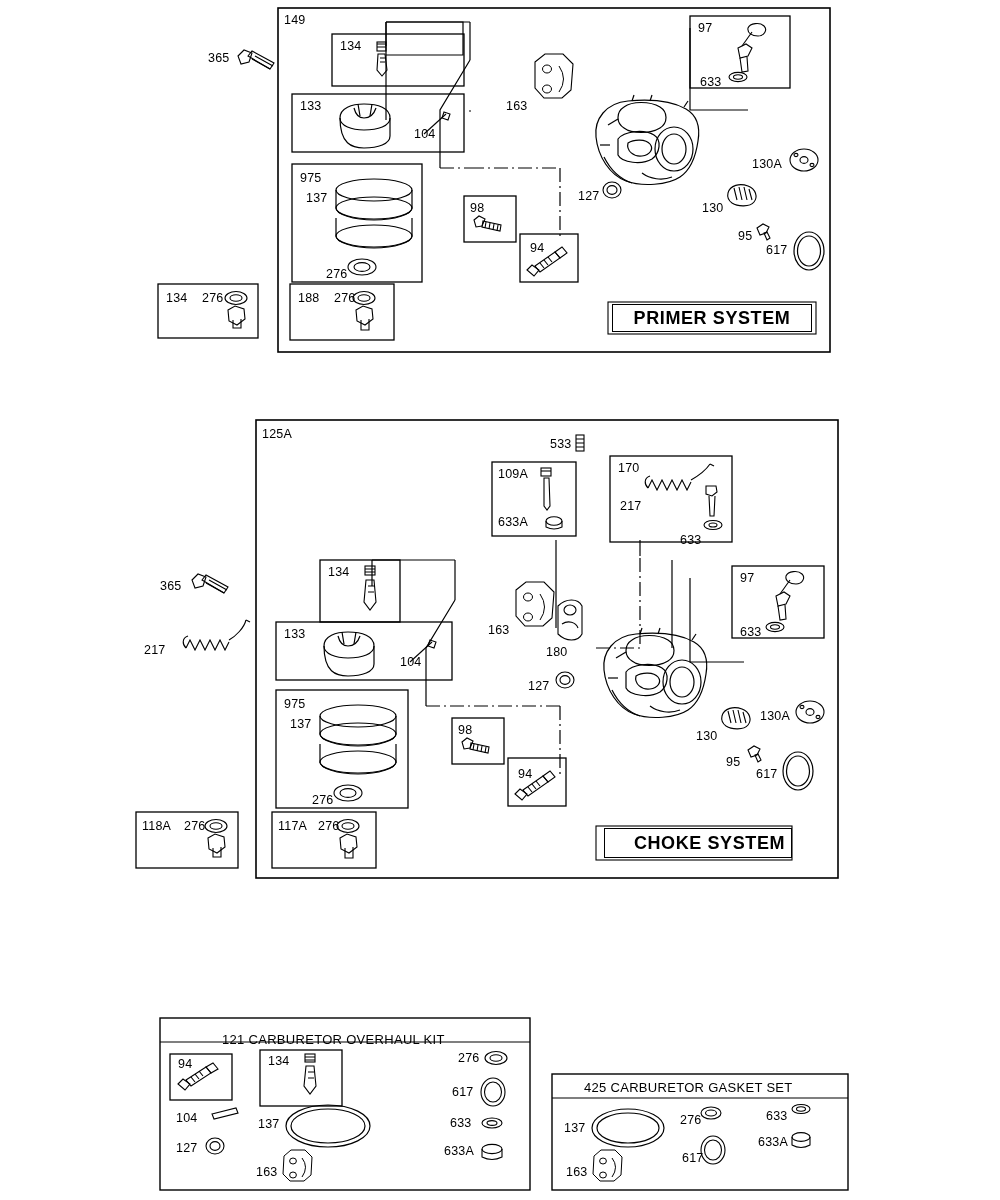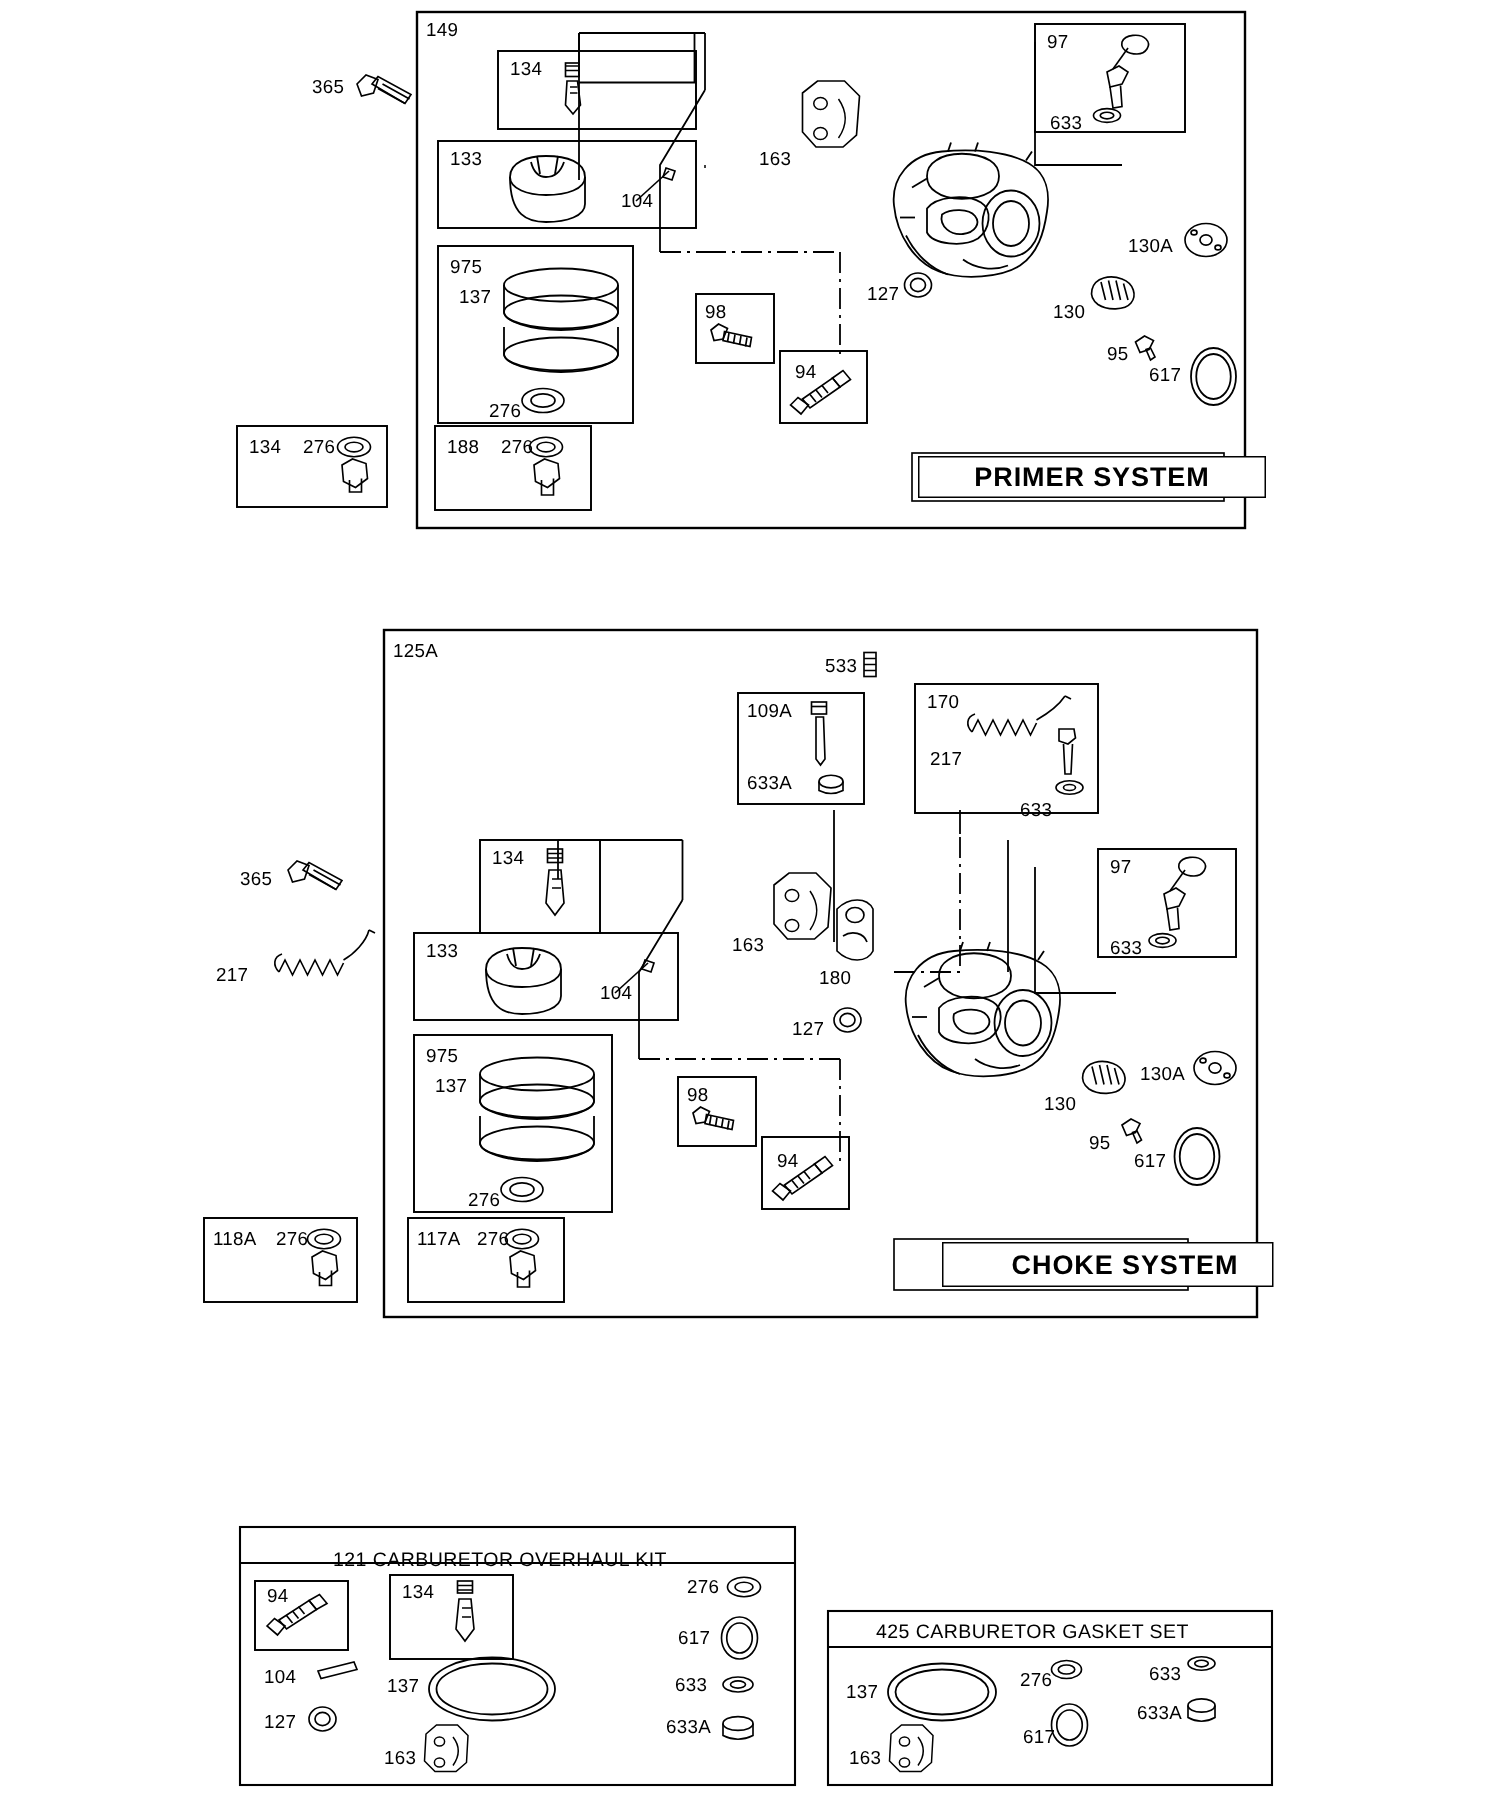--- a/index.html
+++ b/index.html
@@ -526,21 +526,21 @@
   <div class="label" style="left:702px; top:202px;">130</div>
   <div class="label" style="left:738px; top:230px;">95</div>
   <div class="label" style="left:766px; top:244px;">617</div>
   <div class="label" style="left:530px; top:242px;">94</div>
   <div class="label" style="left:326px; top:268px;">276</div>
   <div class="label" style="left:166px; top:292px;">134</div>
   <div class="label" style="left:202px; top:292px;">276</div>
   <div class="label" style="left:298px; top:292px;">188</div>
   <div class="label" style="left:334px; top:292px;">276</div>
 
-  <div class="title-box" style="left:612px; top:304px; width:232px; height:28px;text-align:right;">PRIMER SYSTEM</div>
+  <div class="title-box" style="left:612px; top:304px; width:200px; height:28px;text-align:right;">PRIMER SYSTEM</div>
 
   <div class="label" style="left:262px; top:428px;">125A</div>
   <div class="label" style="left:550px; top:438px;">533</div>
   <div class="label" style="left:498px; top:468px;">109A</div>
   <div class="label" style="left:498px; top:516px;">633A</div>
   <div class="label" style="left:618px; top:462px;">170</div>
   <div class="label" style="left:620px; top:500px;">217</div>
   <div class="label" style="left:680px; top:534px;">633</div>
   <div class="label" style="left:160px; top:580px;">365</div>
   <div class="label" style="left:144px; top:644px;">217</div>
@@ -559,21 +559,21 @@
   <div class="label" style="left:696px; top:730px;">130</div>
   <div class="label" style="left:726px; top:756px;">95</div>
   <div class="label" style="left:756px; top:768px;">617</div>
   <div class="label" style="left:518px; top:768px;">94</div>
   <div class="label" style="left:312px; top:794px;">276</div>
   <div class="label" style="left:142px; top:820px;">118A</div>
   <div class="label" style="left:184px; top:820px;">276</div>
   <div class="label" style="left:278px; top:820px;">117A</div>
   <div class="label" style="left:318px; top:820px;">276</div>
 
-  <div class="title-box" style="left:628px; top:828px; width:221px; height:30px;padding-left:23px;">CHOKE SYSTEM</div>
+  <div class="title-box" style="left:604px; top:828px; width:188px; height:30px;padding-left:23px;">CHOKE SYSTEM</div>
 
   <div class="kit-title" style="left:222px; top:1032px;">121 CARBURETOR OVERHAUL KIT</div>
   <div class="label" style="left:178px; top:1058px;">94</div>
   <div class="label" style="left:268px; top:1055px;">134</div>
   <div class="label" style="left:458px; top:1052px;">276</div>
   <div class="label" style="left:452px; top:1086px;">617</div>
   <div class="label" style="left:450px; top:1117px;">633</div>
   <div class="label" style="left:444px; top:1145px;">633A</div>
   <div class="label" style="left:176px; top:1112px;">104</div>
   <div class="label" style="left:258px; top:1118px;">137</div>

